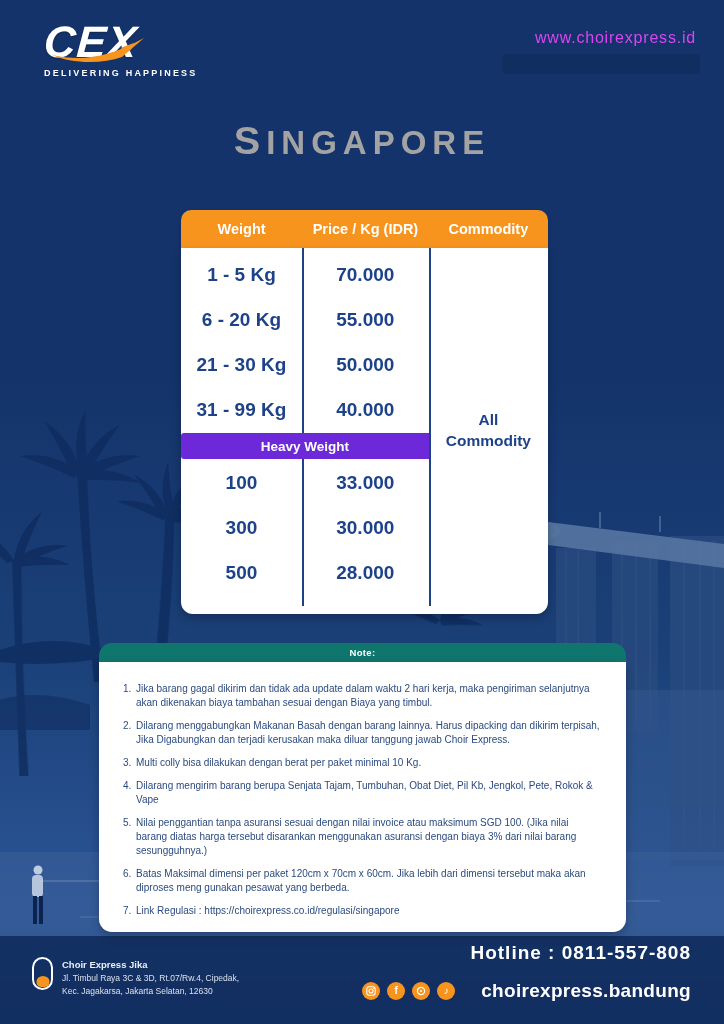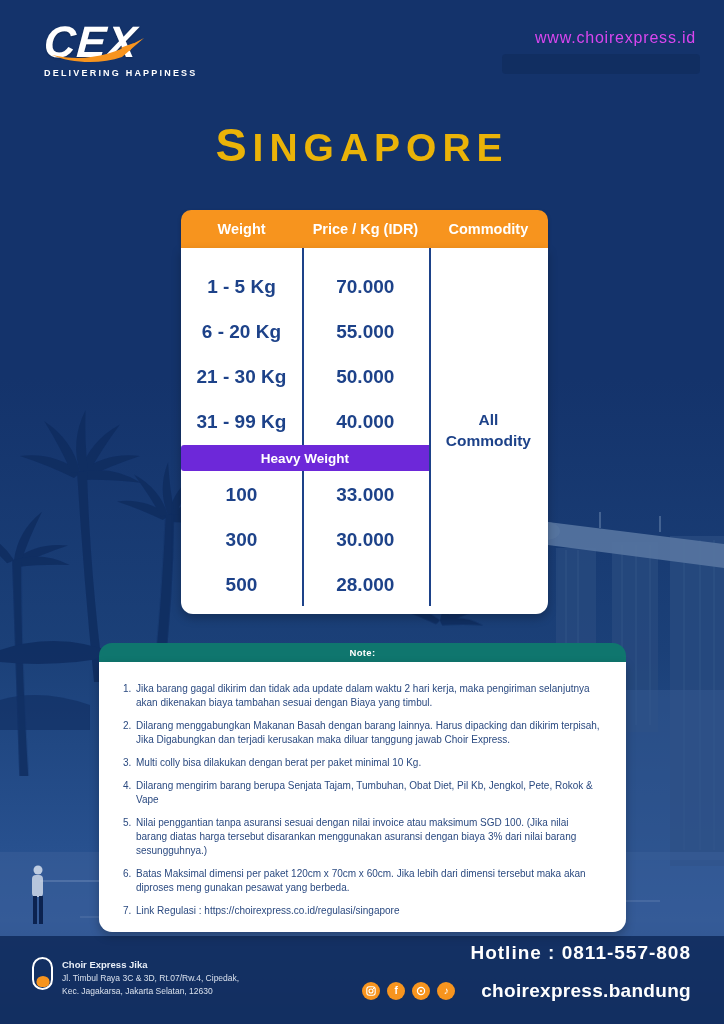--- a/index.html
+++ b/index.html
@@ -26,21 +26,21 @@
     font-size:16px;letter-spacing:.8px;color:#d946ef;font-weight:400;
   }
   .url-shadow{
     position:absolute;right:24px;top:54px;width:198px;height:20px;z-index:2;
     background:#0D2757;opacity:.45;border-radius:4px;
   }
 
   
   .title{
     position:absolute;left:0;right:0;top:118px;z-index:3;
-    text-align:center;color:#eab308;font-weight:700;font-size:39px;
+    text-align:center;color:#a3a3a3;font-weight:700;font-size:33px;
     letter-spacing:6px;
   }
   .title::first-letter{font-size:1.2em;}
 
   
   .table{position:absolute;left:181px;top:210px;width:367px;z-index:3;}
   .thead{
     display:flex;height:38px;background:#F7941E;border-radius:10px 10px 0 0;
     color:#ffffff;font-weight:700;font-size:14.5px;align-items:center;
     box-shadow:0 2px 4px rgba(0,0,0,.2);
@@ -48,21 +48,21 @@
   .thead .hc{display:flex;align-items:center;justify-content:center;}
   .hc1{width:33%;} .hc2{width:34.5%;} .hc3{width:32.5%;}
   .tbody{
     position:relative;background:#ffffff;height:366px;
     border-radius:0 0 12px 12px;box-shadow:0 4px 10px rgba(0,0,0,.25);
   }
   .vline{position:absolute;top:0;bottom:8px;width:2px;background:#1D4289;}
   .vlineA{left:33%;z-index:1;} .vlineB{left:67.5%;z-index:3;}
   .rows{
     position:absolute;left:0;top:0;width:67.5%;height:100%;
-    display:flex;flex-direction:column;padding-top:16px;box-sizing:border-box;
+    display:flex;flex-direction:column;padding-top:4px;box-sizing:border-box;
   }
   .trow{height:45px;display:flex;align-items:center;}
   .trow .cell{display:flex;align-items:center;justify-content:center;
     font-weight:700;font-size:19px;color:#1D4289;}
   .cw{width:48.8%;} .cp{width:51.2%;}
   .heavy-band{
     position:relative;z-index:2;height:26px;margin:1px 0;background:#6d28d9;
     display:flex;align-items:center;justify-content:center;
     color:#ffffff;font-weight:700;font-size:13.5px;border-radius:3px 0 0 3px;
   }

